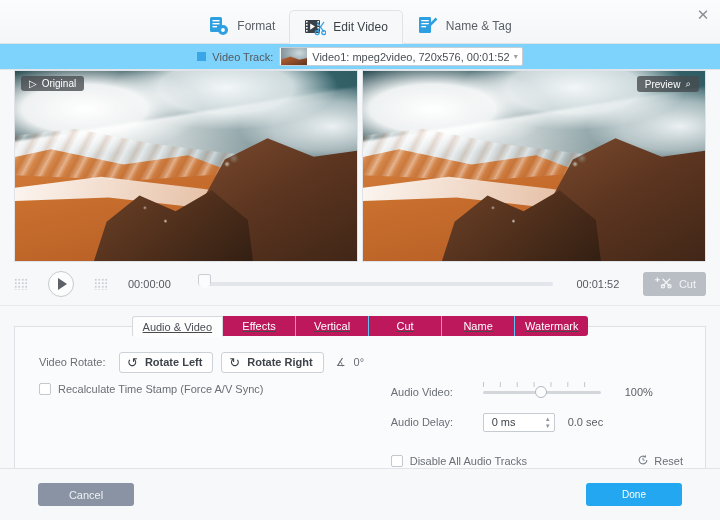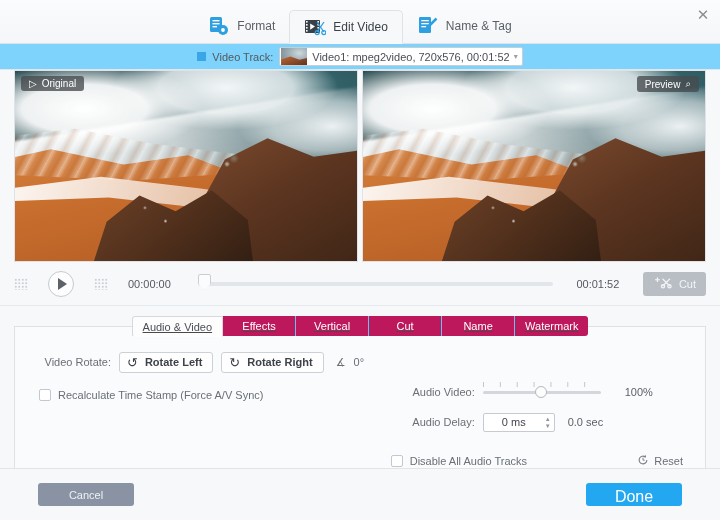--- a/index.html
+++ b/index.html
@@ -211,21 +211,21 @@
 
   
   .panel {
     margin: -11px 14px 0 14px;
     border: 1px solid #dde1e6;
     background: #fafbfc;
     height: 146px;
     padding-top: 20px;
     position: relative;
   }
-  .cols { display:flex; height:100%;text-align:right; }
+  .cols { display:flex; height:100%; }
   .colL { width: 53%; padding-left: 24px; }
   .colR { flex:1; padding-left: 10px; }
   .frow { display:flex; align-items:center; height: 30px; gap: 8px; }
   .lbl { font-size: 11px; color:#6a6f76; }
   .lbl-rot { width: 72px; }
   .lbl-speed { width: 96px; }
   .lbl-aud { width: 84px; }
   .btn {
     height: 21px; padding: 0 10px 0 7px;
     border:1px solid #ccd1d7; background:#fefefe; border-radius: 3px;
@@ -249,39 +249,39 @@
   }
   .spin {
     height:19px; border:1px solid #c6cbd1; background:#fff; border-radius:2px;
     display:flex; align-items:center; padding: 0 3px 0 8px; font-size:11px; color:#3e434a;
   }
   .spin .val { min-width: 34px; }
   .spin-arrows { display:flex; flex-direction:column; gap:1px; margin-left:4px; color:#8d939a; }
   .spin-arrows span { font-size:6px; line-height:6px; }
   .unit { font-size:11px; color:#5a5f66; margin-left:5px; }
   .chk { width:12px; height:12px; border:1px solid #c3c8ce; background:#fff; border-radius:2px; }
-  .chk-row { display:flex; align-items:center; gap:7px; margin-top: 12px; }
+  .chk-row { display:flex; align-items:center; gap:7px; margin-top: 6px; }
   .chk-lbl { font-size:11px; color:#6a6f76; }
   .reset { display:flex; align-items:center; gap:5px; font-size:11px; color:#6a6f76; cursor:pointer; margin-left:auto; padding-right: 22px;}
 
   
   .footer {
     position:absolute; left:0; right:0; bottom:0; height: 52px;
     background:#f7f8fa; border-top:1px solid #e1e5e9;
     display:flex; align-items:center; padding: 0 38px;
   }
   .cancel-btn {
     width: 96px; height: 23px; border-radius: 3px;
     background:#8a93a3; color:#eef1f5; font-size:11px;
     display:flex; align-items:center; justify-content:center; cursor:pointer;
   }
   .done-btn {
     width: 96px; height: 23px; border-radius: 3px; margin-left:auto;
-    background:#22a7f0; color:#fff; font-size:16px;
-    display:flex; align-items:flex-end; justify-content:center; cursor:pointer;
+    background:#22a7f0; color:#fff; font-size:10px;
+    display:flex; align-items:center; justify-content:center; cursor:pointer;
   }
 </style>
 </head>
 <body>
 
 <div class="topbar">
   <div class="close-btn">✕</div>
   <div class="tabs">
 
     <div class="tab">

